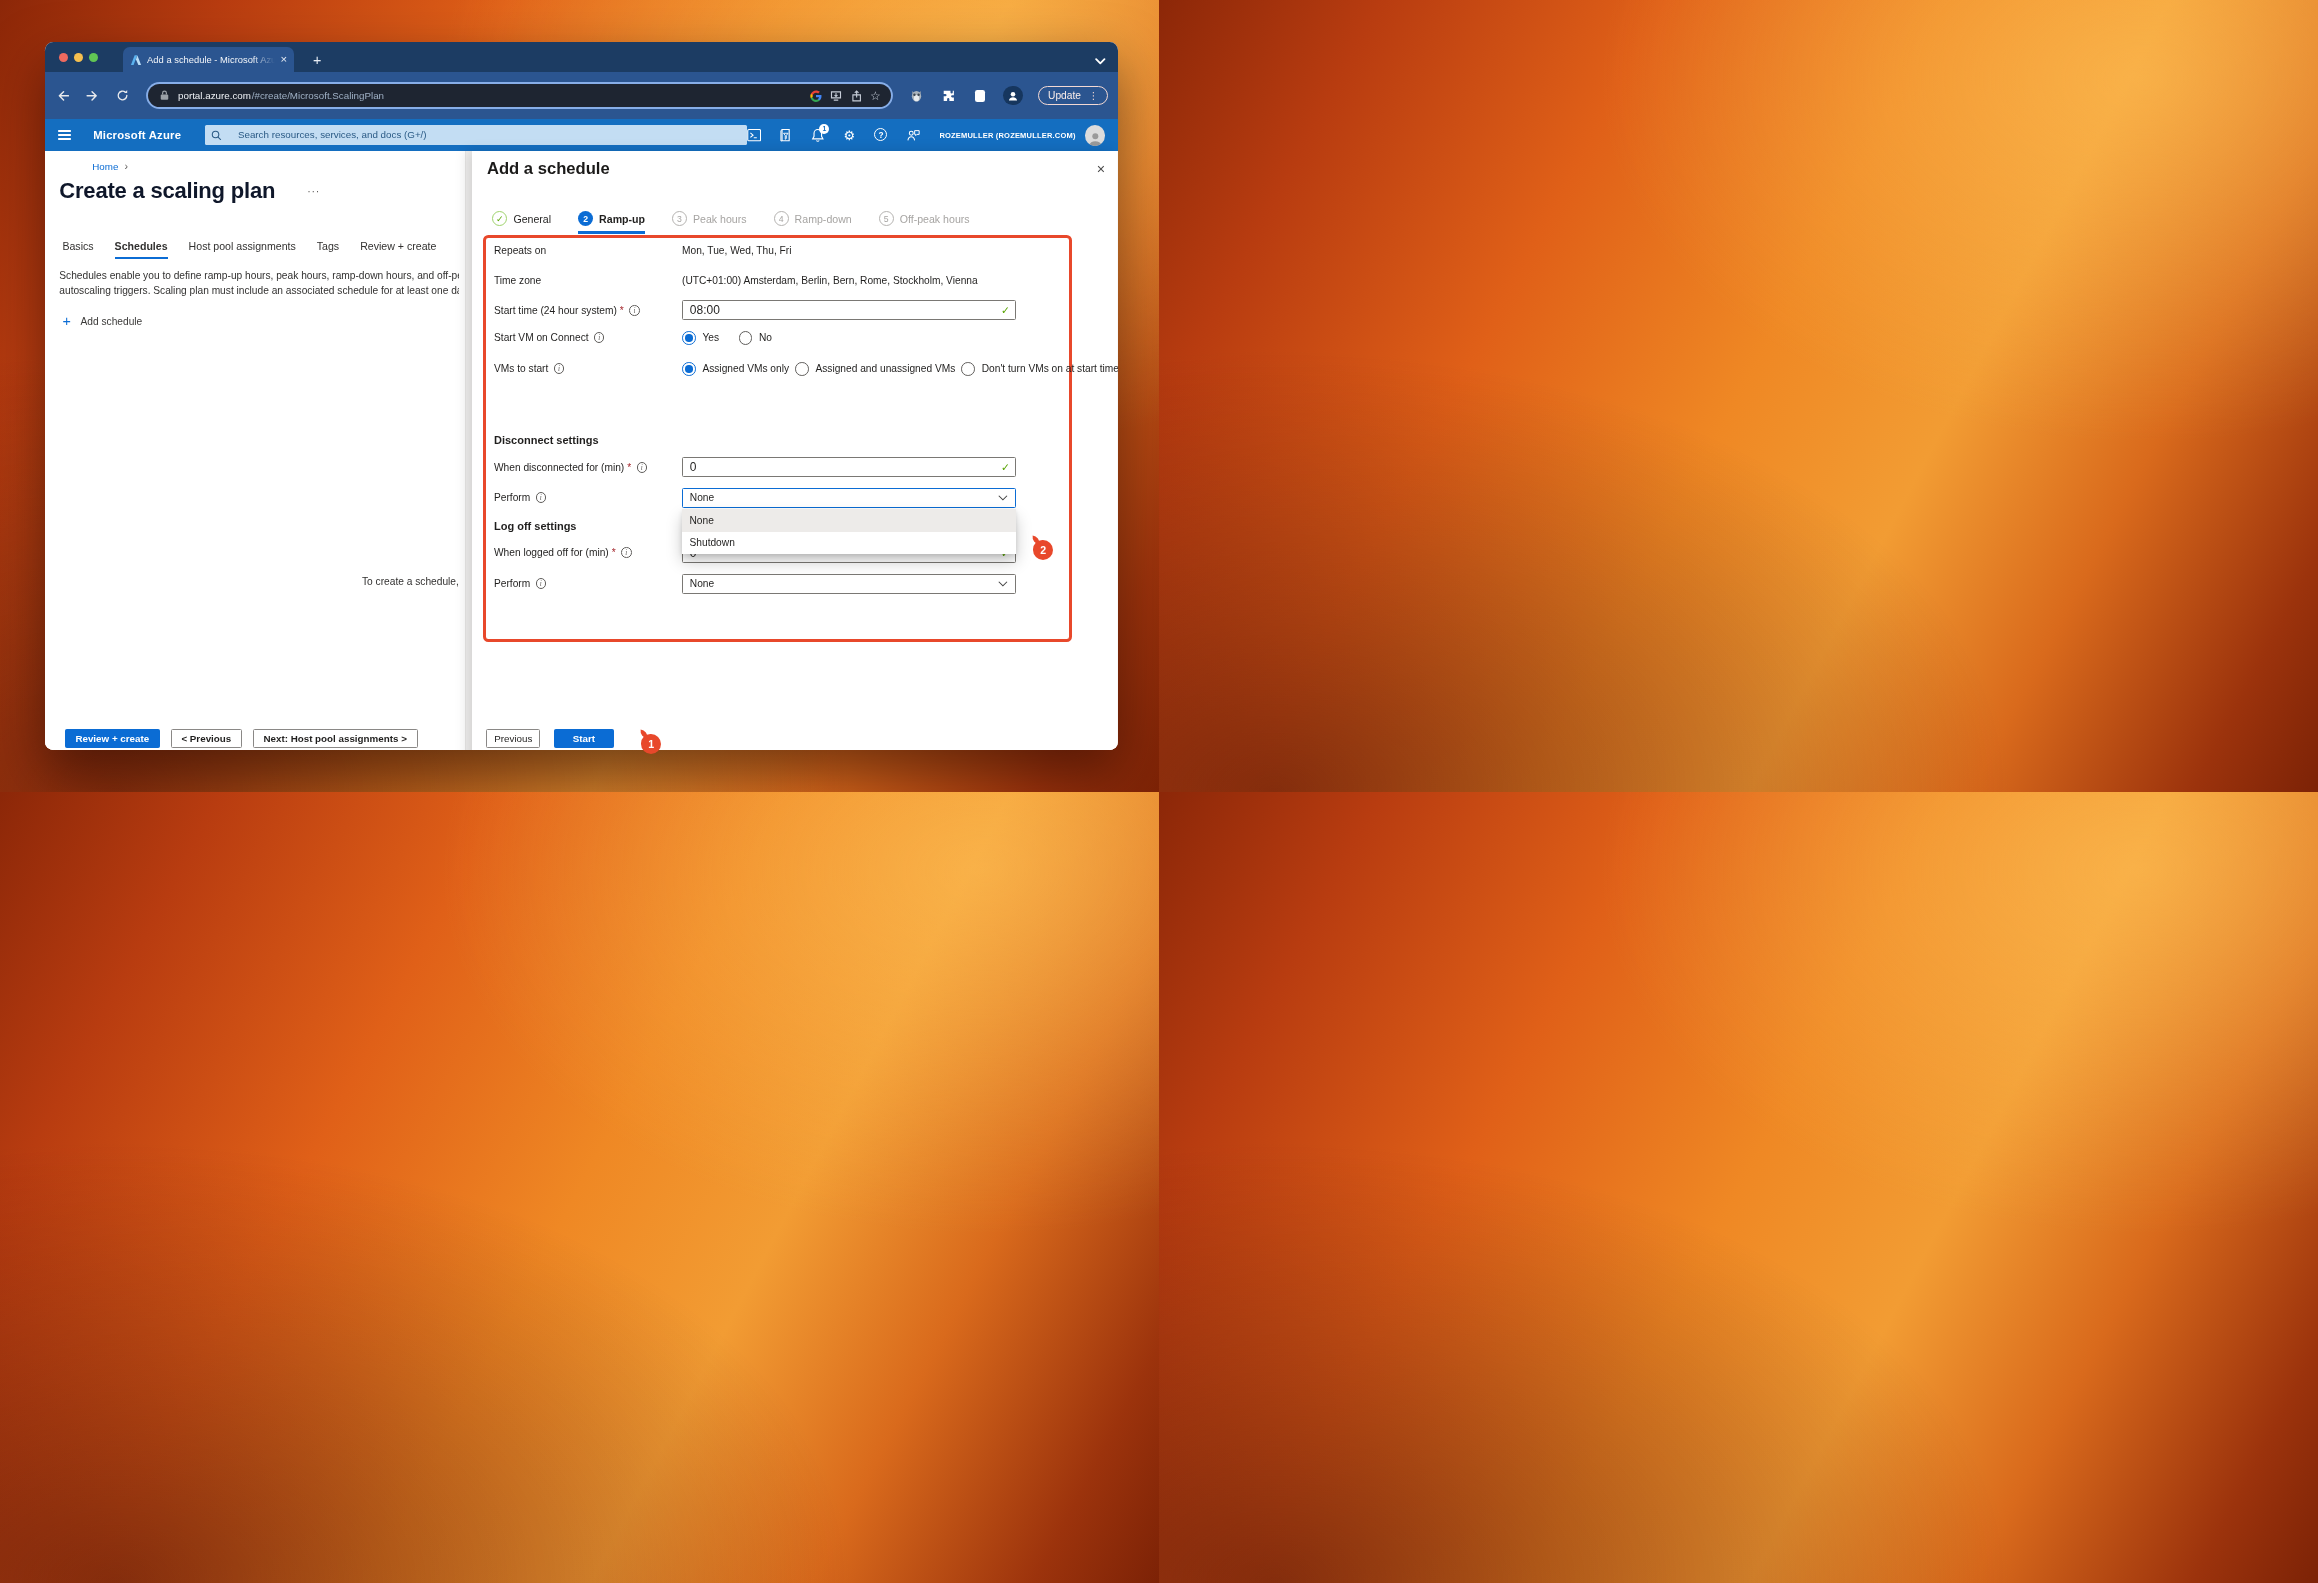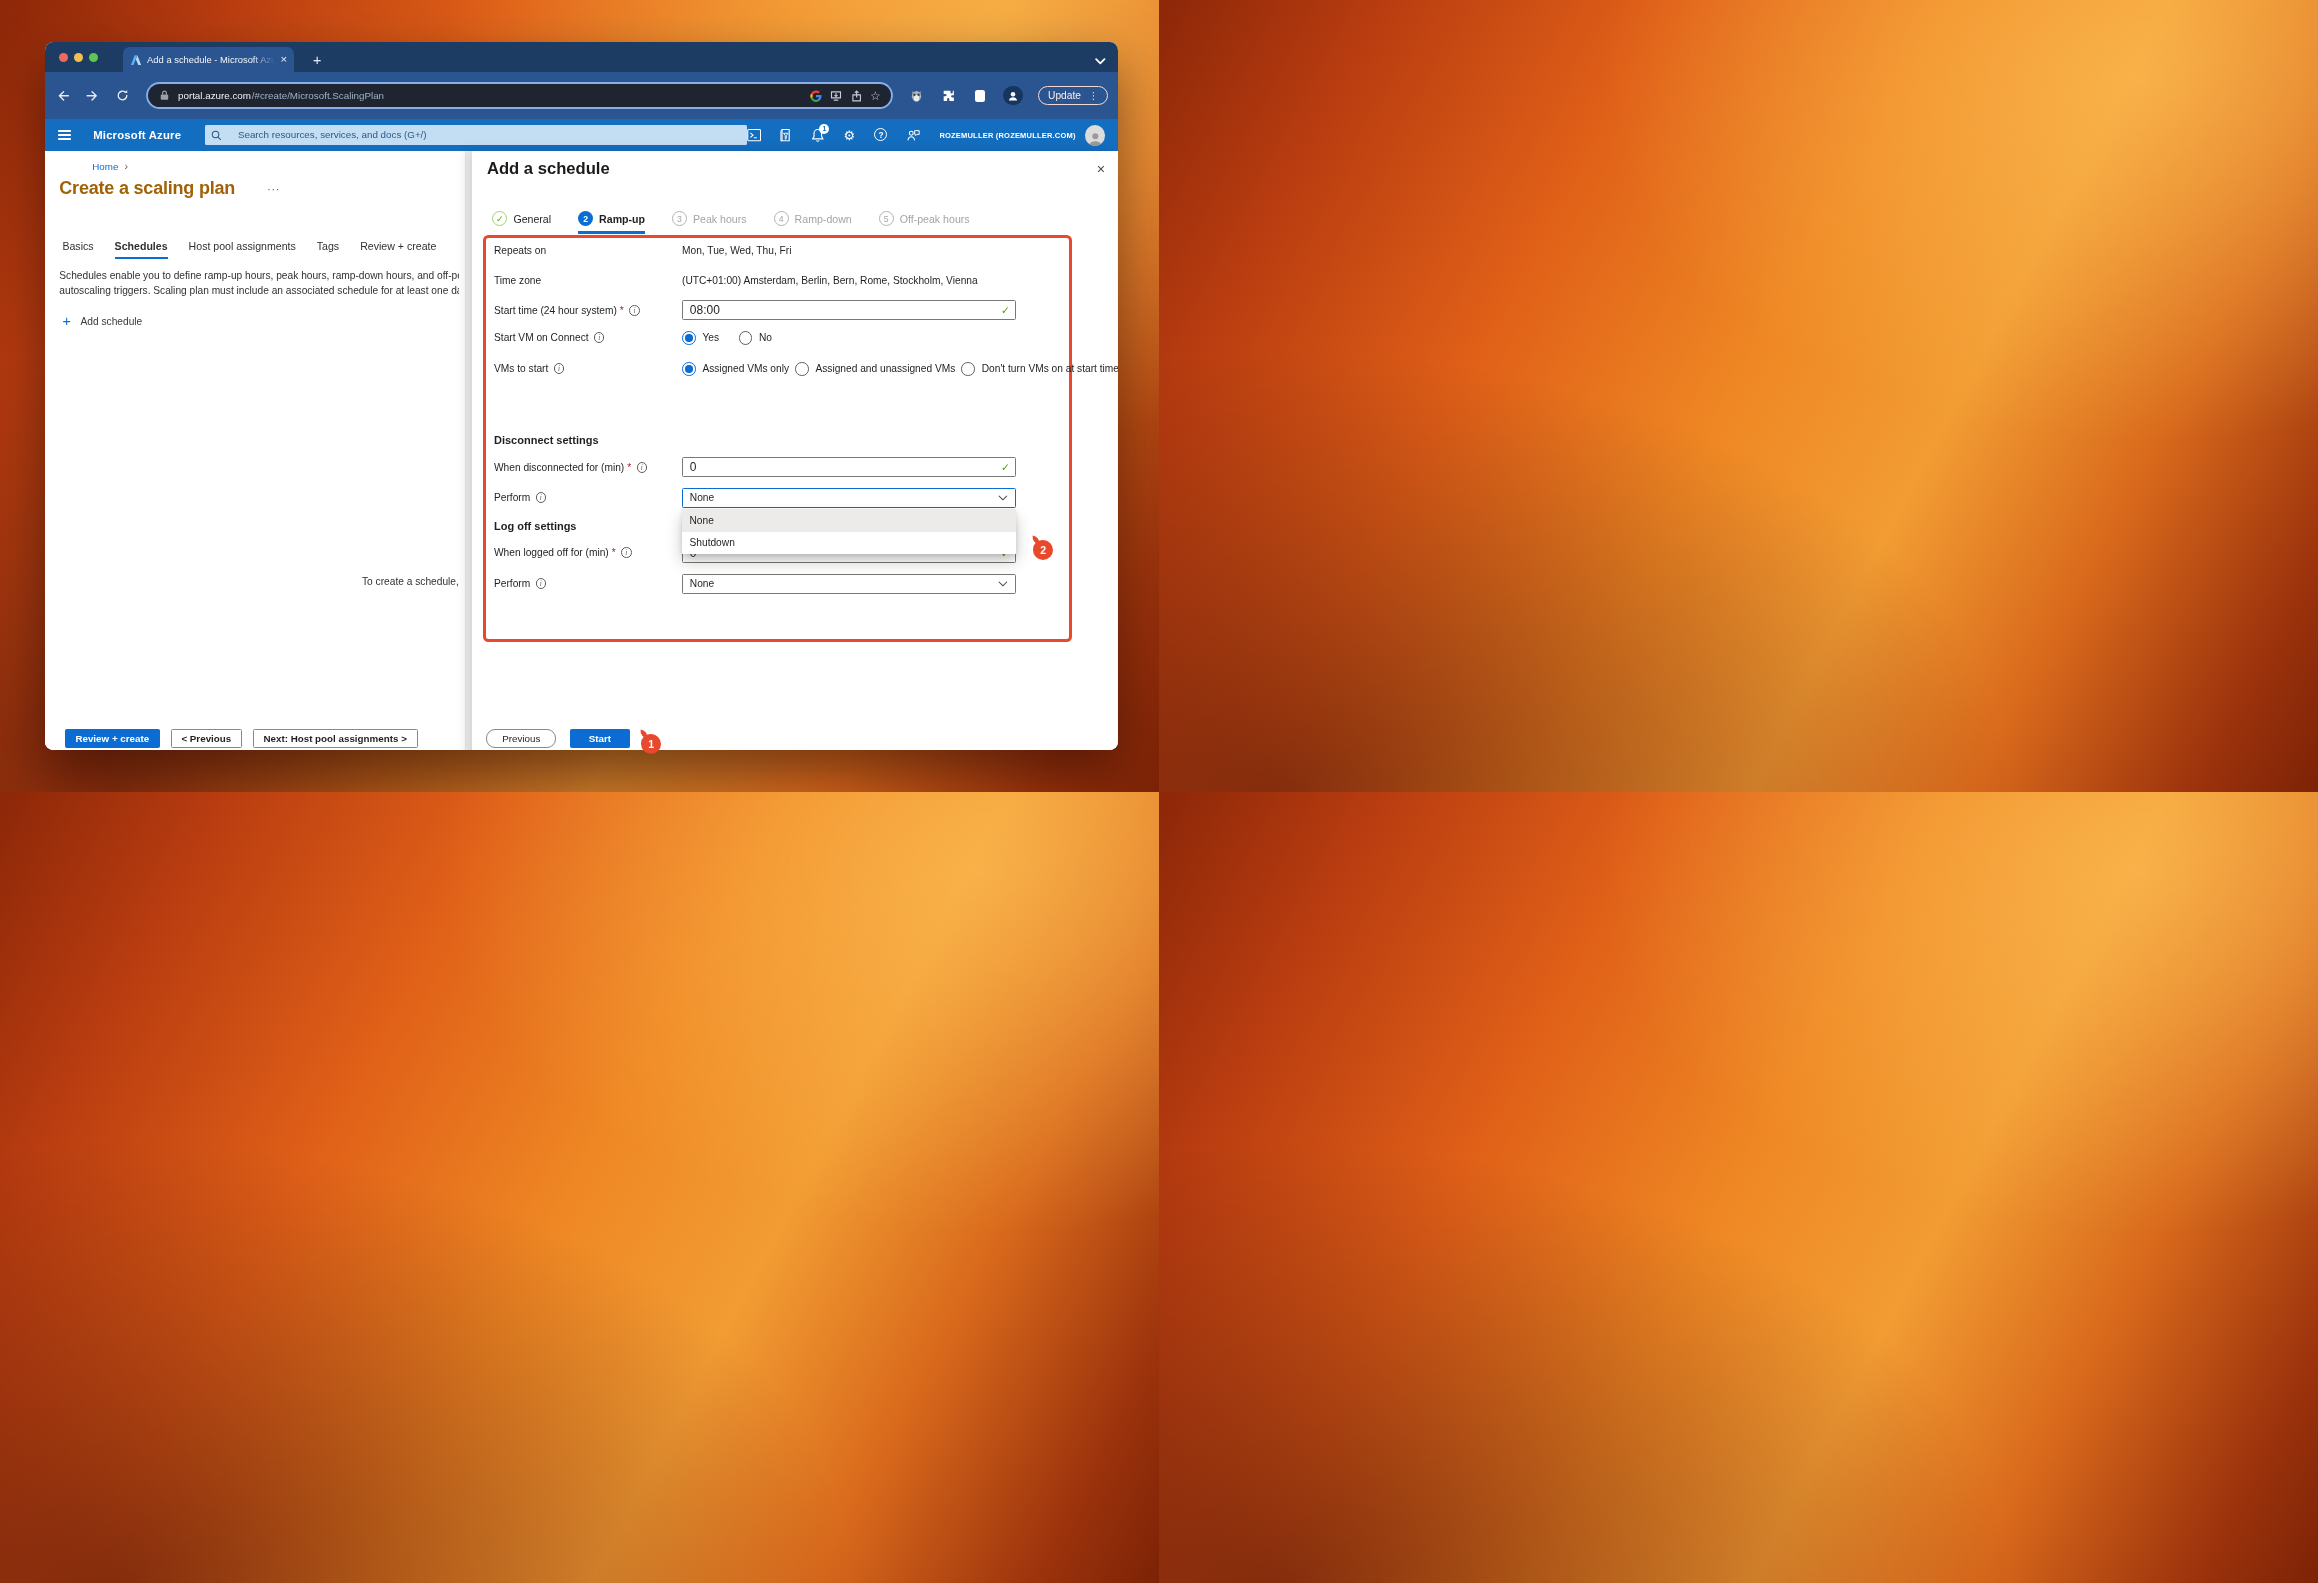--- a/index.html
+++ b/index.html
@@ -62,21 +62,21 @@
           display:flex; align-items:center; justify-content:center; }
   .account{ font-size:7.5px; font-weight:600; letter-spacing:0.2px; margin:0 9px 0 19.6px; white-space:nowrap; }
   .azavatar{ width:21px; height:21px; border-radius:50%; background:#dcdcdc; overflow:hidden; display:flex; align-items:flex-end; justify-content:center; }
   
   .contentarea{ position:relative; height:612px; background:#fff; }
   .leftpane{ position:absolute; left:0; top:0; width:427px; height:612px; background:#fff; overflow:hidden; }
   .crumb{ position:absolute; left:14.3px; top:9px; font-size:9.8px; display:flex; gap:6px; align-items:center;margin-left:33px; }
   .crumb .home{ color:#0b6cd4; }
   .crumb .sep{ color:#605e5c; font-size:10.6px; }
   .ptitle-row{ position:absolute; left:14.3px; top:27px; display:flex; align-items:center; gap:32px; }
-  .ptitle{ font-size:18px; font-weight:700; color:#a16207; letter-spacing:-0.2px; }
+  .ptitle{ font-size:22px; font-weight:700; color:#0f172a; letter-spacing:-0.2px; }
   .more{ color:#605e5c; font-size:10.6px; letter-spacing:0.8px; }
   .ptabs{ position:absolute; left:17.4px; top:89px; display:flex; gap:21px; font-size:10.6px; color:#323130; }
   .ptab{ padding-bottom:6.8px; position:relative; white-space:nowrap; }
   .ptab.active{ font-weight:700; }
   .ptab.active::after{ content:""; position:absolute; left:0; right:0; bottom:0; height:2.3px; background:#0b6cd4; }
   .desc{ position:absolute; left:14.3px; width:400px; font-size:10.2px; color:#323130; white-space:nowrap; overflow:hidden; }
   .addsch{ position:absolute; left:17.4px; top:163px; display:flex; align-items:center; gap:9.8px; font-size:10.2px; color:#3b3a39; }
   .addsch .plus{ color:#0b6cd4; font-size:14.3px; font-weight:400; line-height:1; }
   .clipnote{ position:absolute; left:317px; top:425px; width:100px; font-size:10.2px; color:#323130; white-space:nowrap; overflow:hidden; }
   .scrollstrip{ position:absolute; right:0; top:0; width:7.5px; height:612px; background:#f2f1f0; border-left:0.8px solid #e8e7e6; }
@@ -117,21 +117,21 @@
   .vstack{ flex-direction:row; align-items:flex-start; gap:6px; }
   .sechead{ position:absolute; left:22px; font-size:11px; font-weight:700; color:#201f1e; }
   .dropdown{ position:absolute; left:210px; width:334px; height:19.6px; background:#fff; border:0.8px solid #7a7874;
              border-radius:1.5px; display:flex; align-items:center; justify-content:space-between; padding:0 6.8px; font-size:10.2px; color:#201f1e; }
   .dropdown.focused{ border:1.5px solid #0b6cd4; }
   .menu{ position:absolute; left:210px; top:358px; width:334px; background:#fff; z-index:6;
          box-shadow:0 7.5px 15px rgba(0,0,0,.22), 0 1.5px 4.5px rgba(0,0,0,.12); }
   .mopt{ height:22.6px; display:flex; align-items:center; padding:0 7.5px; font-size:10.2px; color:#201f1e; }
   .mopt.hl{ background:#edebe9; }
   .pfooter{ position:absolute; left:14.3px; top:578px; display:flex; gap:13.6px; }
-  .btn.prev{ width:70px; justify-content:center; font-weight:400;border-radius:9px; }
+  .btn.prev{ width:54px; justify-content:center; font-weight:400; }
   .btn.next{ width:60px; justify-content:center; }
   
   .callout{ position:absolute; width:20.4px; height:20.4px; background:#e8482b; border-radius:58% 62% 62% 62%;
             color:#fff; font-size:10.6px; font-weight:700; display:flex; align-items:center; justify-content:center; z-index:60; }
   .callout::before{ content:""; position:absolute; top:-3.8px; left:-1.5px; width:8.3px; height:8.3px;
                     background:#e8482b; border-radius:0 100% 0 100%; transform:rotate(8deg); }
   .callout span{ position:relative; }
   svg{ display:block; }
 </style>
 </head>

